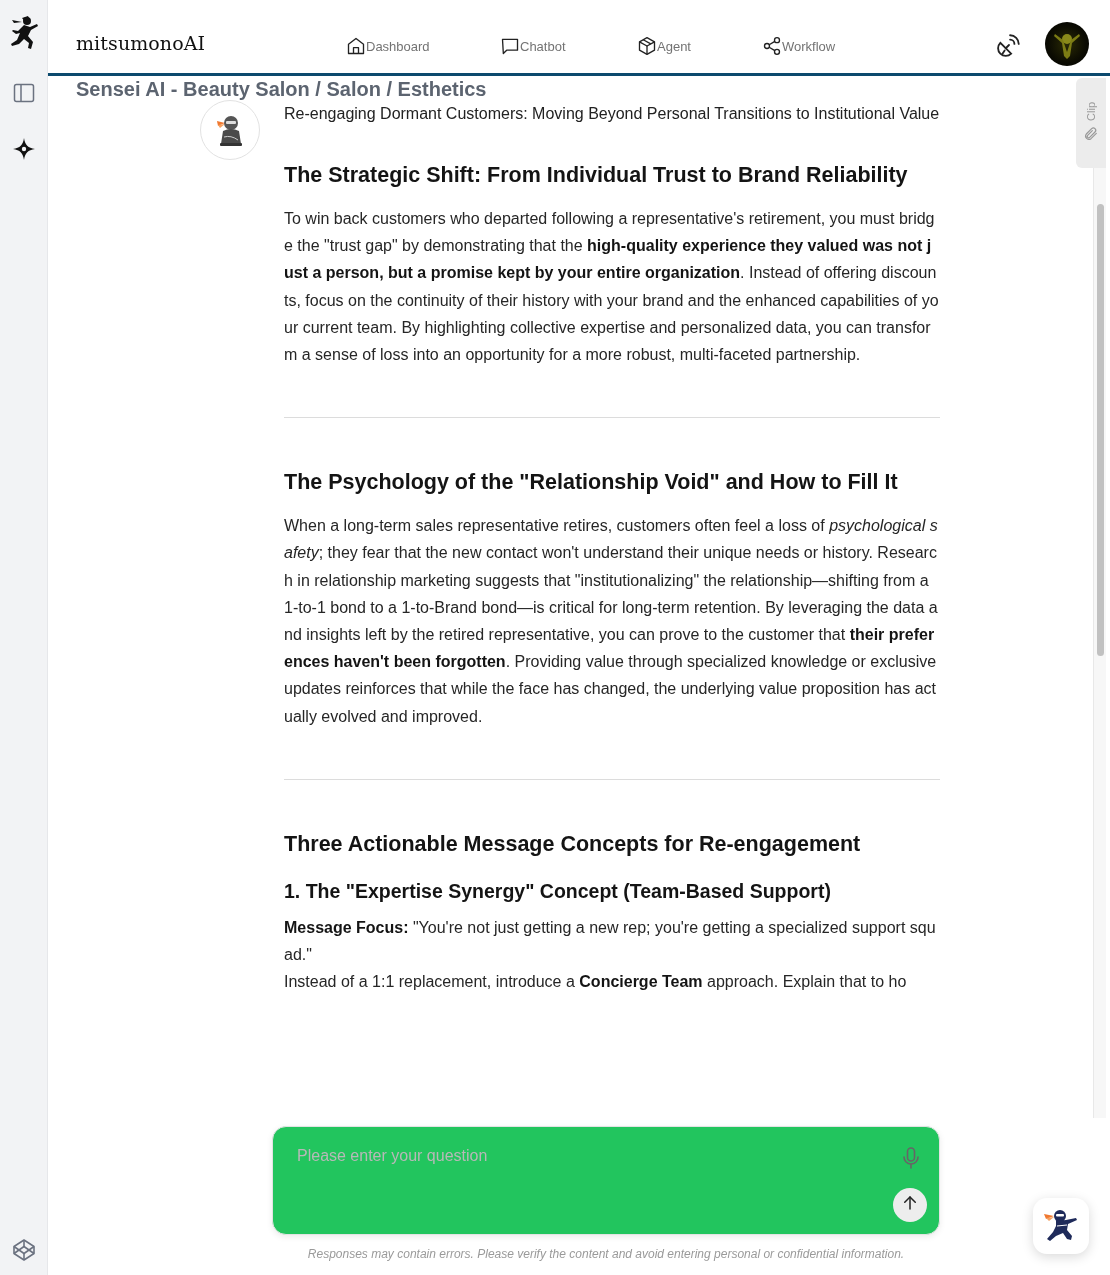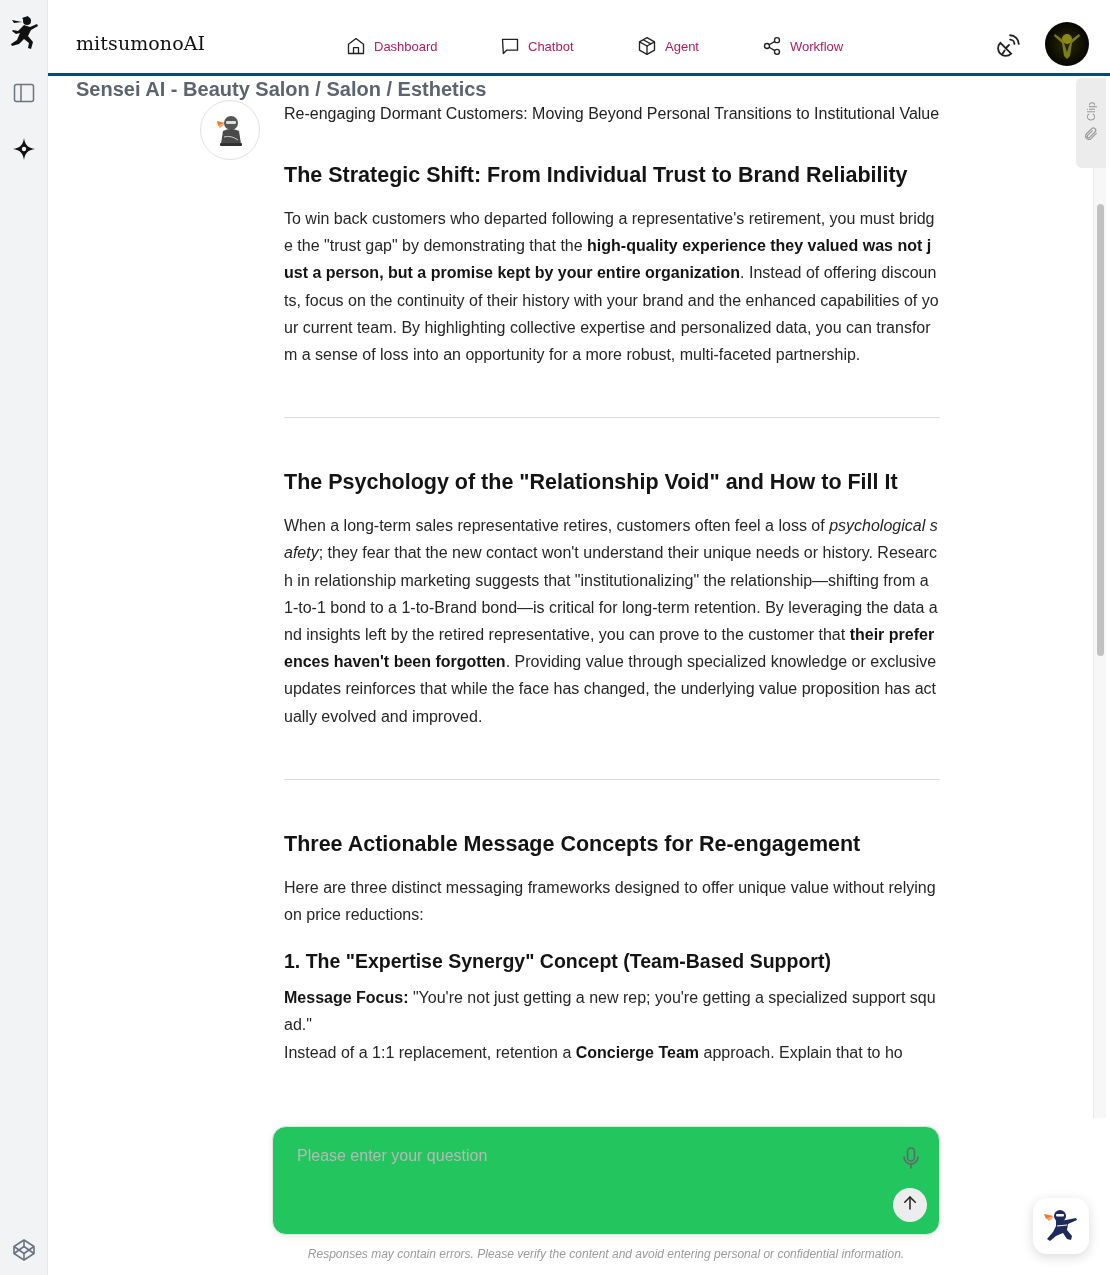--- a/index.html
+++ b/index.html
@@ -10,21 +10,21 @@
   .rail { position: absolute; left: 0; top: 0; width: 48px; height: 1275px; background: #f2f3f5; border-right: 1px solid #e6e7ea; }
   .rail .icon { position: absolute; left: 0; width: 48px; display: flex; justify-content: center; align-items: center; }
   .rail .logo { top: 12px; height: 40px; }
   .rail .panel { top: 78px; height: 30px; }
   .rail .spark { top: 134px; height: 30px; }
   .rail .cube { top: 1236px; height: 28px; }
 
   
   .header { position: absolute; left: 48px; top: 16px; width: 1062px; height: 60px; border-bottom: 3px solid #0c4a6e; background: #fff; }
   .brand { position: absolute; left: 28px; top: 16px; font-family: "DejaVu Serif", "Liberation Serif", serif; font-size: 19px; color: #111; letter-spacing: 0.1px; }
-  .nav { position: absolute; top: 0; height: 60px; display: flex; align-items: center; gap: 8px; font-size: 13px; color: #be185d; cursor: pointer; }
+  .nav { position: absolute; top: 0; height: 60px; display: flex; align-items: center; font-size: 13px; color: #737373; cursor: pointer; }
   .nav svg { display: block; }
   .nav-dashboard { left: 298px; }
   .nav-chatbot { left: 452px; }
   .nav-agent { left: 589px; }
   .nav-workflow { left: 714px; }
   .satellite { position: absolute; left: 948px; top: 16px; width: 26px; height: 26px; }
   .avatar { position: absolute; left: 997px; top: 6px; width: 44px; height: 44px; border-radius: 50%; background: radial-gradient(circle at 50% 50%, #2a2a05 0%, #0b0b02 60%, #000 100%); overflow: hidden; }
 
   
   .breadcrumb { position: absolute; left: 76px; top: 78px; font-size: 20px; color: #5c6470; font-weight: bold; }
@@ -201,23 +201,22 @@
 
   <h2 class="s1">The Strategic Shift: From Individual Trust to Brand Reliability</h2>
   <p class="p1"><span>To win back customers who departed following a representative's retirement, you must bridge the "trust gap" by demonstrating that the </span><b>high-quality experience they valued was not just a person, but a promise kept by your entire organization</b><span>. Instead of offering discounts, focus on the continuity of their history with your brand and the enhanced capabilities of your current team. By highlighting collective expertise and personalized data, you can transform a sense of loss into an opportunity for a more robust, multi-faceted partnership.</span></p>
   <hr class="hr1">
 
   <h2 class="s2">The Psychology of the "Relationship Void" and How to Fill It</h2>
   <p class="p2"><span>When a long-term sales representative retires, customers often feel a loss of </span><i>psychological safety</i><span>; they fear that the new contact won't understand their unique needs or history. Research in relationship marketing suggests that "institutionalizing" the relationship—shifting from a 1-to-1 bond to a 1-to-Brand bond—is critical for long-term retention. By leveraging the data and insights left by the retired representative, you can prove to the customer that </span><b>their preferences haven't been forgotten</b><span>. Providing value through specialized knowledge or exclusive updates reinforces that while the face has changed, the underlying value proposition has actually evolved and improved.</span></p>
   <hr class="hr2">
 
   <h2 class="s3">Three Actionable Message Concepts for Re-engagement</h2>
-  <p class="p3">Here are three distinct messaging frameworks designed to offer unique value without relying on price reductions:</p>
   <h3 class="s4">1. The "Expertise Synergy" Concept (Team-Based Support)</h3>
-  <p class="p4"><b>Message Focus:</b><span> "You're not just getting a new rep; you're getting a specialized support squad."</span><br><span>Instead of a 1:1 replacement, retention a </span><b>Concierge Team</b><span> approach. Explain that to ho</span></p>
+  <p class="p4"><b>Message Focus:</b><span> "You're not just getting a new rep; you're getting a specialized support squad."</span><br><span>Instead of a 1:1 replacement, introduce a </span><b>Concierge Team</b><span> approach. Explain that to ho</span></p>
 </div>
 
 <div class="composer">
   <input type="text" placeholder="Please enter your question" style="">
   <div class="mic">
     <svg width="18" height="24" viewBox="0 0 18 24" fill="none" stroke="#666" stroke-width="1.6" stroke-linecap="round">
         <rect x="5.5" y="2" width="7" height="13" rx="3.5"></rect>
         <path d="M2 11 A7 7 0 0 0 16 11"></path>
         <path d="M9 18 V22"></path>
       </svg>

